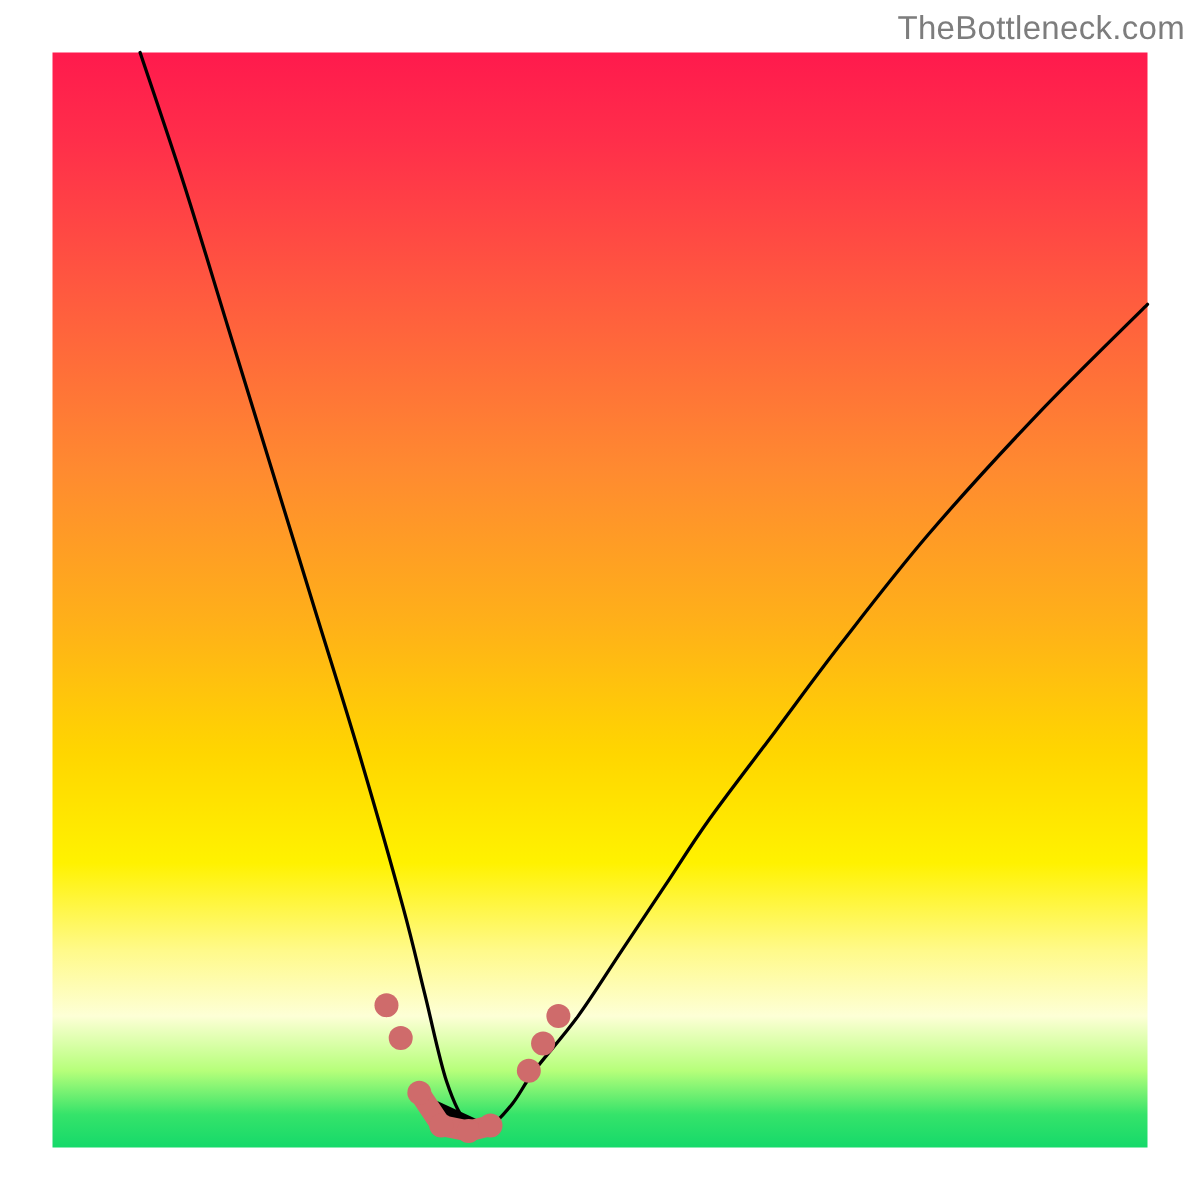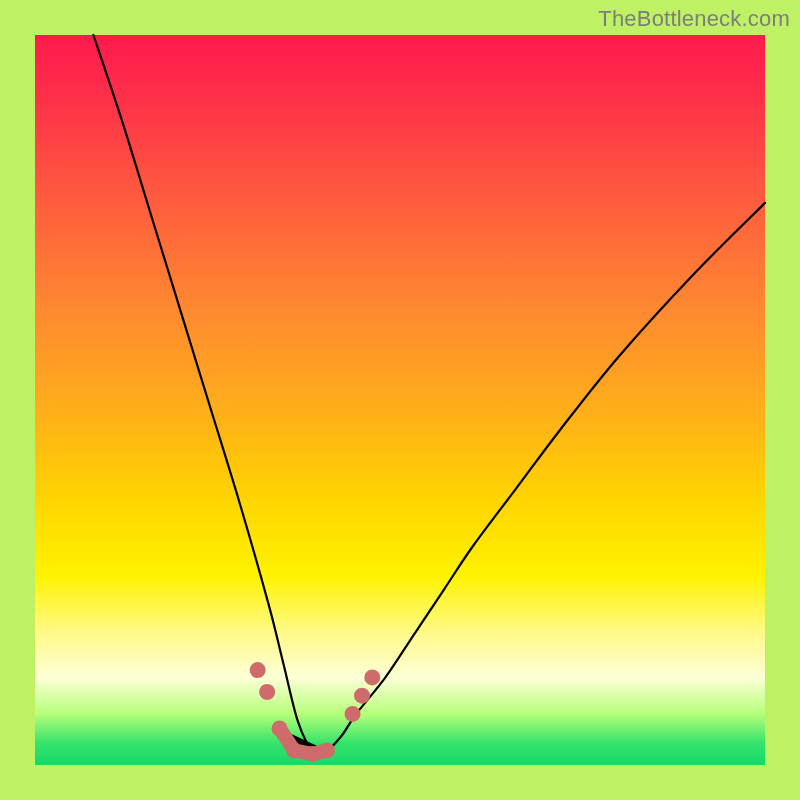--- a/index.html
+++ b/index.html
@@ -8,21 +8,21 @@
     width: 800px;
     height: 800px;
     background: #000;
     overflow: hidden;
     font-family: Arial, Helvetica, sans-serif;
   }
   .stage {
     position: relative;
     width: 800px;
     height: 800px;
-    background: #bef264;
+    background: #ffffff;
   }
   .plot-area {
     position: absolute;
     left: 35px;
     top: 35px;
     width: 730px;
     height: 730px;
     
     background: linear-gradient(
       to bottom,

